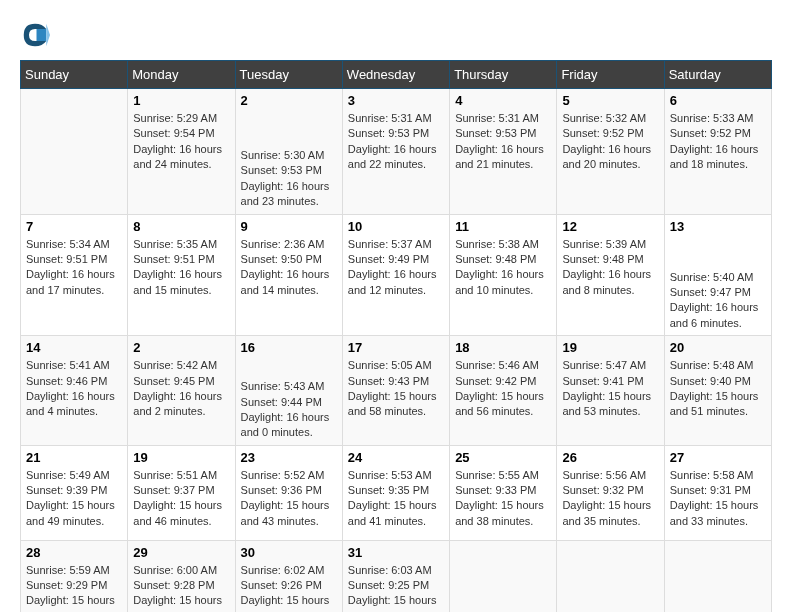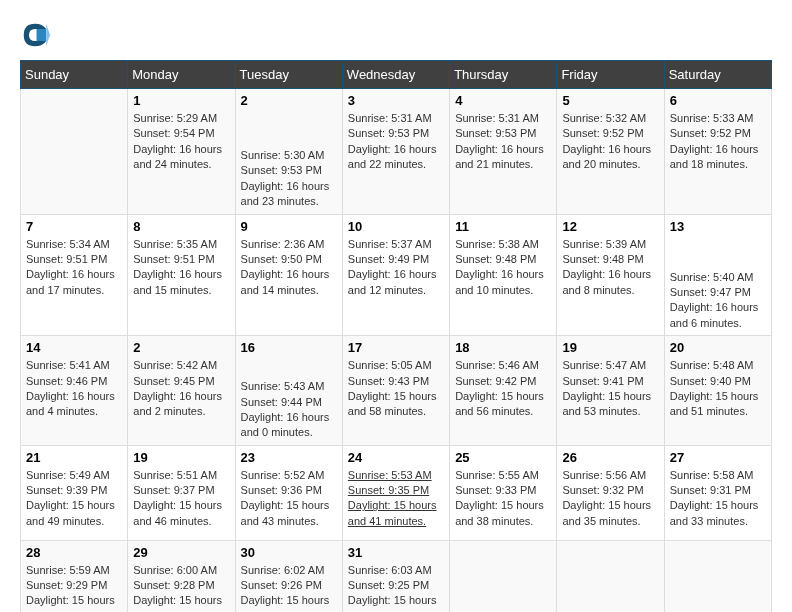--- a/index.html
+++ b/index.html
@@ -287,21 +287,21 @@
         </td>
         <td>
           <span class="day-number">23</span>
           <div class="day-info" style="white-space: pre-line;">Sunrise: 5:52 AM
 Sunset: 9:36 PM
 Daylight: 15 hours
 and 43 minutes.</div>
         </td>
         <td>
           <span class="day-number">24</span>
-          <div class="day-info" style="white-space: pre-line; text-decoration: underline;">Sunrise: 5:53 AM
+          <div class="day-info" style="white-space: pre-line;">Sunrise: 5:53 AM
 Sunset: 9:35 PM
 Daylight: 15 hours
 and 41 minutes.</div>
         </td>
         <td>
           <span class="day-number">25</span>
           <div class="day-info" style="white-space: pre-line;">Sunrise: 5:55 AM
 Sunset: 9:33 PM
 Daylight: 15 hours
 and 38 minutes.</div>

